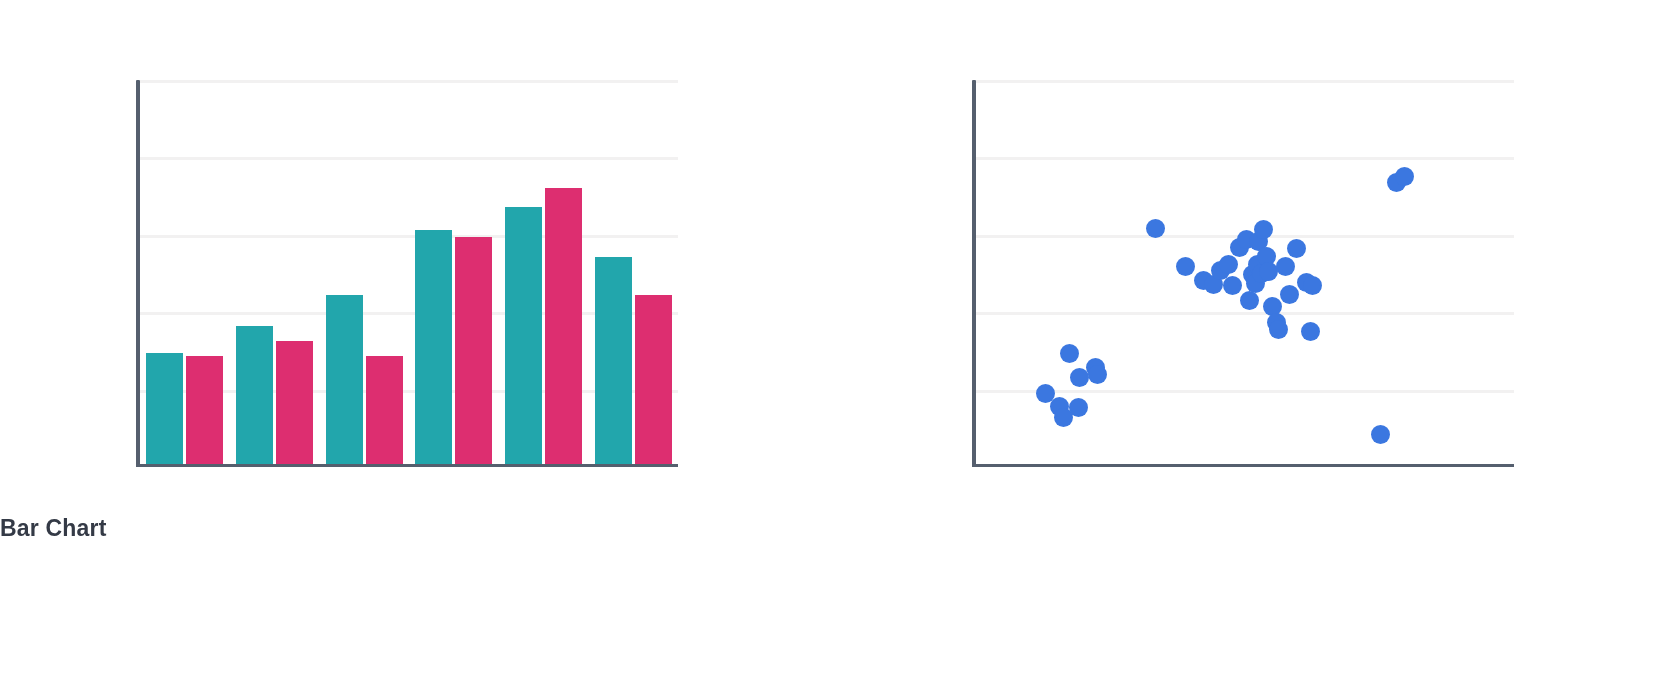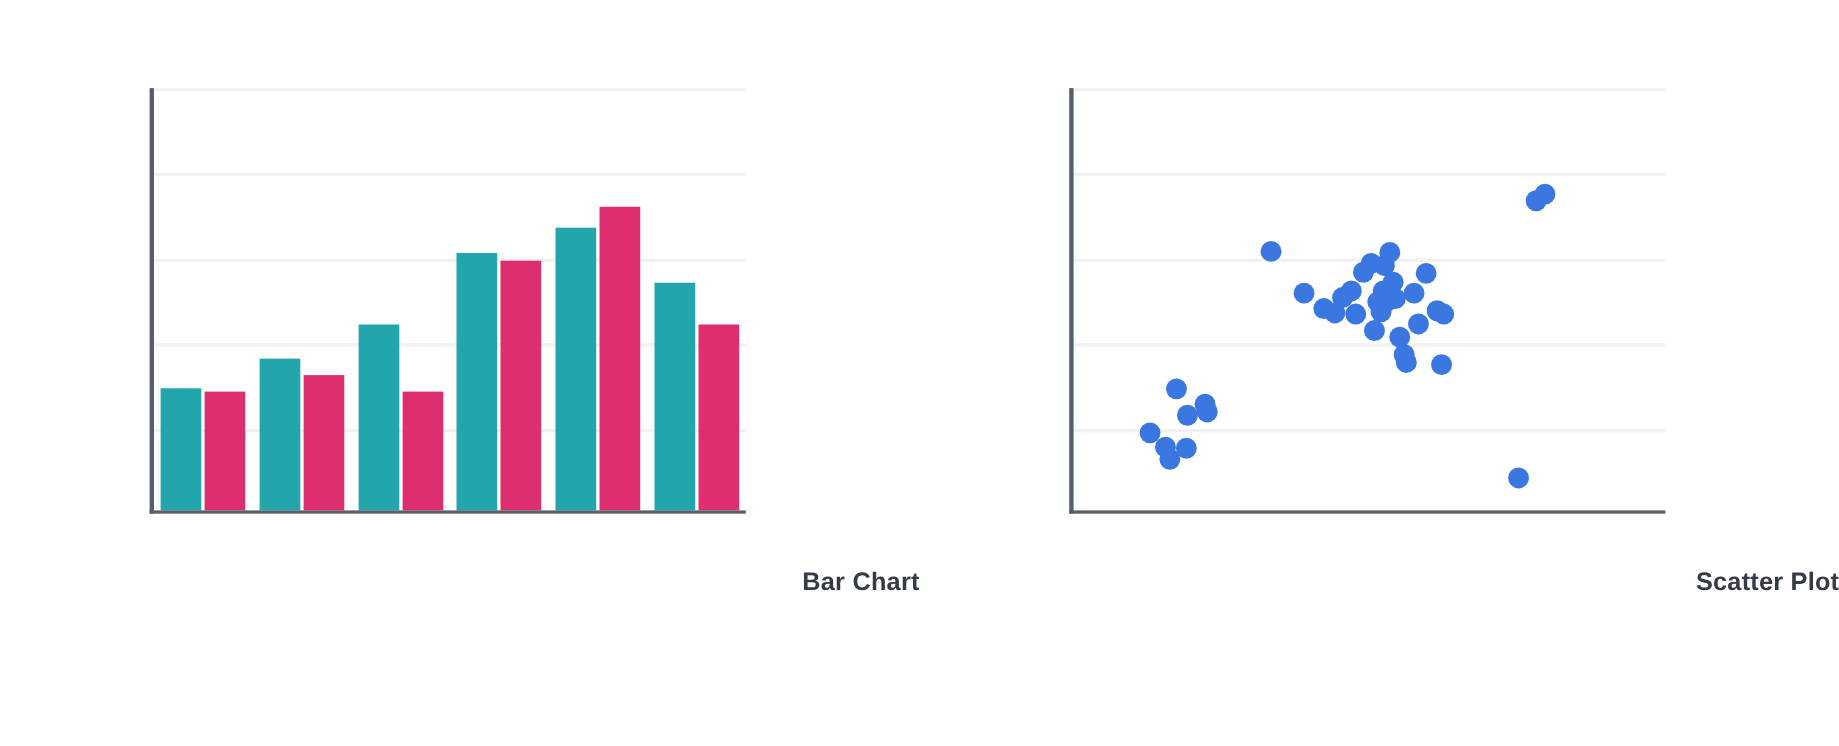--- a/index.html
+++ b/index.html
@@ -62,21 +62,21 @@
     margin-left:-9.5px;margin-top:-9.5px;
     border-radius:50%;
     background:#3B77E0;
   }
 
   
   .caption{
     position:absolute;
     left:0;width:836px;
     top:515px;
-    text-align:right;
+    text-align:left;
     font-size:23px;
     font-weight:bold;
     color:#343A46;
     letter-spacing:0.2px;
   }
 </style>
 </head>
 <body>
 
 <div id="stage">
@@ -155,16 +155,15 @@
           <div class="dot" style="left: 330.332px; top: 202.788px; width: 19px; height: 19px; margin-left: -9.5px; margin-top: -9.5px; background: rgb(59, 119, 224);"></div>
           <div class="dot" style="left: 336.25px; top: 205.497px; width: 19px; height: 19px; margin-left: -9.5px; margin-top: -9.5px; background: rgb(59, 119, 224);"></div>
           <div class="dot" style="left: 334.098px; top: 251.55px; width: 19px; height: 19px; margin-left: -9.5px; margin-top: -9.5px; background: rgb(59, 119, 224);"></div>
           <div class="dot" style="left: 420.178px; top: 102.168px; width: 19px; height: 19px; margin-left: -9.5px; margin-top: -9.5px; background: rgb(59, 119, 224);"></div>
           <div class="dot" style="left: 428.248px; top: 96.363px; width: 19px; height: 19px; margin-left: -9.5px; margin-top: -9.5px; background: rgb(59, 119, 224);"></div>
           <div class="dot" style="left: 404.038px; top: 354.105px; width: 19px; height: 19px; margin-left: -9.5px; margin-top: -9.5px; background: rgb(59, 119, 224);"></div>
         </div>
       <div class="axis-y"></div>
       <div class="axis-x"></div>
     </div>
-    <div class="caption">Scatter Plot</div>
   </div>
 
 </div>
 
 </body></html>

